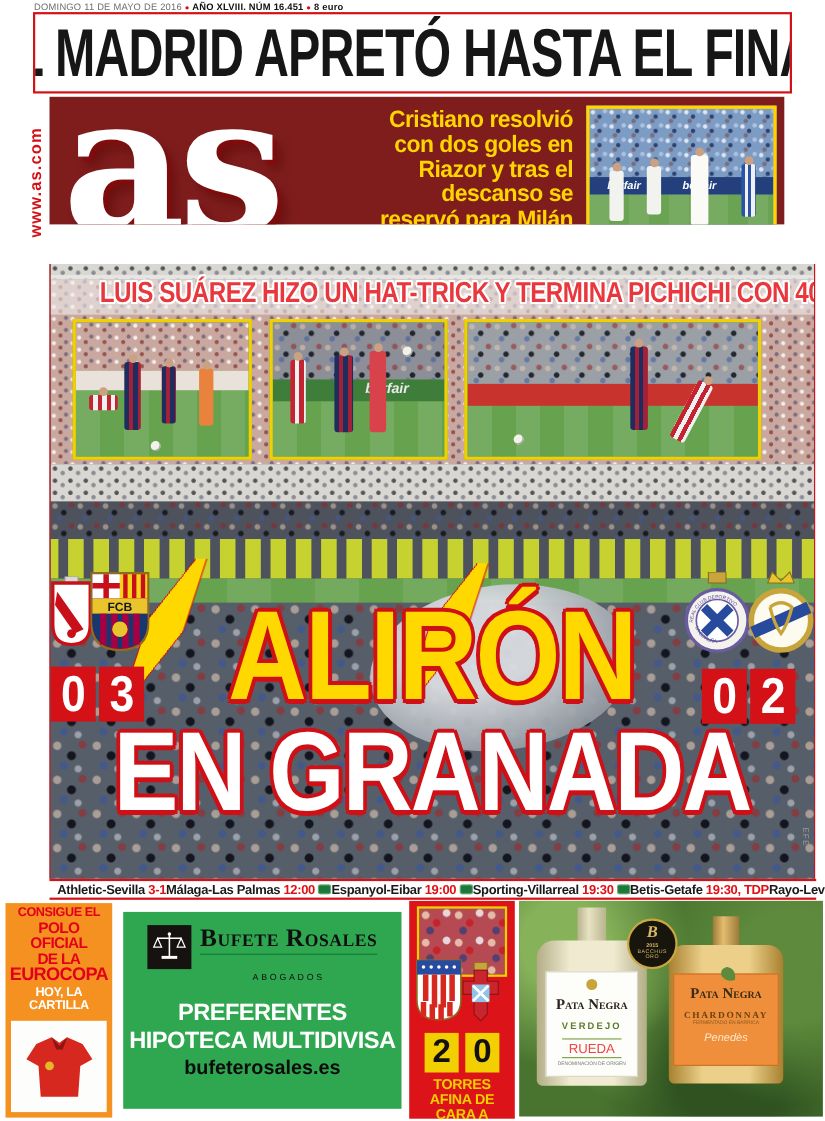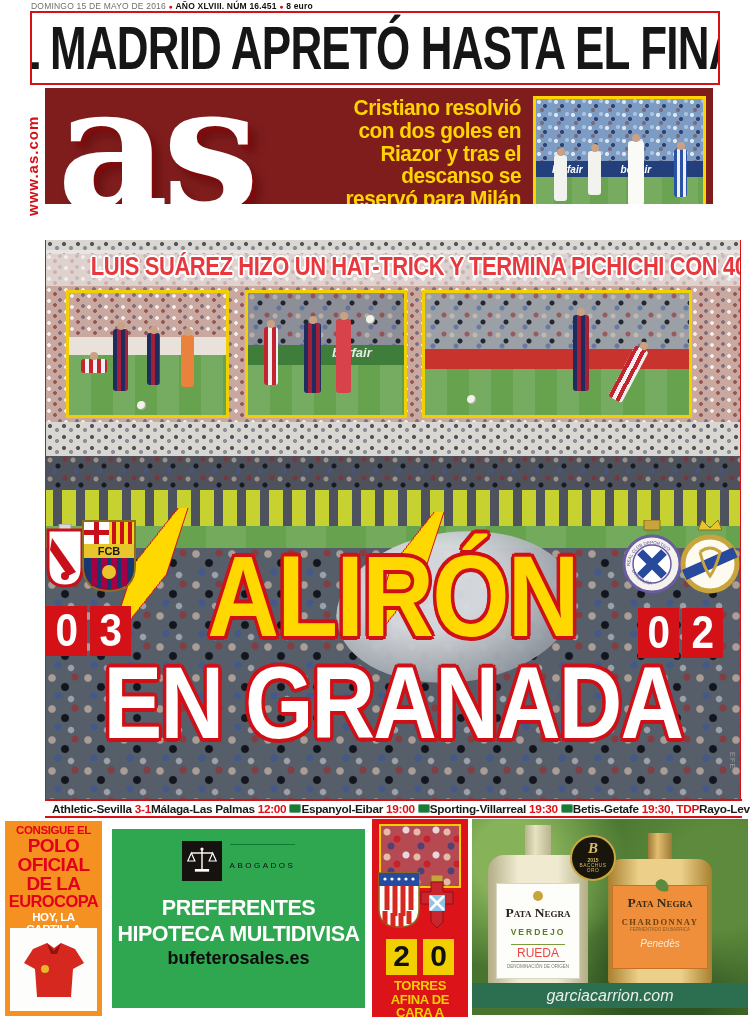--- a/index.html
+++ b/index.html
@@ -120,21 +120,21 @@
               border-bottom:2px solid #d31116; display:flex; align-items:center; justify-content:space-between;
               padding:0 7px; white-space:nowrap; }
   .fx { font-size:11.8px; font-weight:bold; color:#1a1a1a; letter-spacing:-0.3px; display:inline-flex; align-items:center; gap:3px; }
   .fx .t { color:#e01016; }
   .tvicon { display:inline-block; width:12px; height:9px; background:#1c7a38; border-radius:2px;
             box-shadow:inset 0 0 0 1px rgba(255,255,255,.35); }
 
   
   #ad-polo { left:5px; top:821px; width:97px; height:195px; background:#f59120; text-align:center; padding-top:3px; }
   #ad-polo .r1 { color:#e3001b; font-weight:bold; font-size:11.5px; letter-spacing:-0.4px; }
-  #ad-polo .big { color:#e3001b; font-weight:bold; font-size:19px; line-height:1.0; letter-spacing:-0.6px; }
+  #ad-polo .big { color:#e3001b; font-weight:bold; font-size:14px; line-height:1.0; letter-spacing:-0.6px; }
   #ad-polo .eur { font-size:16.5px; }
   #ad-polo .r6 { color:#fff; font-weight:bold; font-size:11.5px; letter-spacing:-0.4px; margin-top:1px; }
   #polo-box { position:absolute; left:5px; right:5px; bottom:5px; height:83px; background:#fdfdfb; display:flex; align-items:center; justify-content:center; }
 
   #ad-bufete { left:112px; top:829px; width:253px; height:179px; background:#2fa750; padding-top:12px; }
   #bufete-head { display:flex; align-items:flex-start; justify-content:center; gap:8px; }
   #bufete-logo { width:40px; height:40px; background:#15120f; display:flex; align-items:center; justify-content:center; }
   #bufete-brand { font-family:"Liberation Serif", serif; font-variant:small-caps; font-weight:bold;
                   font-size:23px; color:#101010; line-height:1; letter-spacing:0.5px; }
   #bufete-sub { font-size:8px; color:#101010; letter-spacing:2.5px; text-align:center; border-top:1px solid #0c3; border-top-color:#0e7a33; padding-top:16px; margin-top:3px; }
@@ -168,21 +168,21 @@
       text-align:center; color:#d9b967; }
 
   .vtxt { font-size:4.5px; }
 </style>
 </head>
 <body>
 
 <div id="page">
 
   <div class="abs" id="dateline">
-    <span>DOMINGO 15 DE MAYO DE 2016</span>
+    <span>DOMINGO 11 DE MAYO DE 2016</span>
     <span class="dot">●</span>
     <span class="b">AÑO XLVIII. NÚM 16.451</span>
     <span class="dot">●</span>
     <span class="b">8 euro</span>
   </div>
 
   <div class="abs" id="top-box">
     <div class="hl cond">EL MADRID APRETÓ HASTA EL FINAL</div>
   </div>
 
@@ -368,20 +368,21 @@
         <svg width="32" height="32" viewBox="0 0 36 36">
           <line x1="18" y1="5" x2="18" y2="27" stroke="#fff" stroke-width="1.6"></line>
           <line x1="6" y1="9" x2="30" y2="9" stroke="#fff" stroke-width="1.6"></line>
           <path d="M6,9 L2,18 L10,18 Z" fill="none" stroke="#fff" stroke-width="1.3"></path>
           <path d="M30,9 L26,18 L34,18 Z" fill="none" stroke="#fff" stroke-width="1.3"></path>
           <circle cx="18" cy="4.5" r="1.8" fill="#fff"></circle>
           <rect x="10" y="27" width="16" height="3" fill="#fff"></rect>
         </svg>
       </div>
       <div>
+        <div id="bufete-brand">Bufete Rosales</div>
         <div id="bufete-sub">ABOGADOS</div>
       </div>
     </div>
     <div id="bufete-services">
       <div>PREFERENTES</div>
       <div>HIPOTECA MULTIDIVISA</div>
     </div>
     <div id="bufete-web">bufeterosales.es</div>
   </div>
 
@@ -443,18 +444,15 @@
         <div style="font-size:10px;color:#fbe8cf;margin-top:6px;font-style:italic;">Penedès</div>
       </div>
     </div>
 
     <div class="medal" style="left:98px;top:16px;">
       <div style="font-family:'Liberation Serif',serif;font-style:italic;font-weight:bold;font-size:15px;line-height:1.1;margin-top:3px;">B</div>
       <div style="font-size:5px;font-weight:bold;">2015</div>
       <div style="font-size:4.8px;letter-spacing:.5px;">BACCHUS</div>
       <div style="font-size:4.8px;letter-spacing:.5px;">ORO</div>
     </div>
-    <div id="wine-bar">
-      <span>garciacarrion.com</span>
-    </div>
   </div>
 
 </div>
 
 </body></html>

